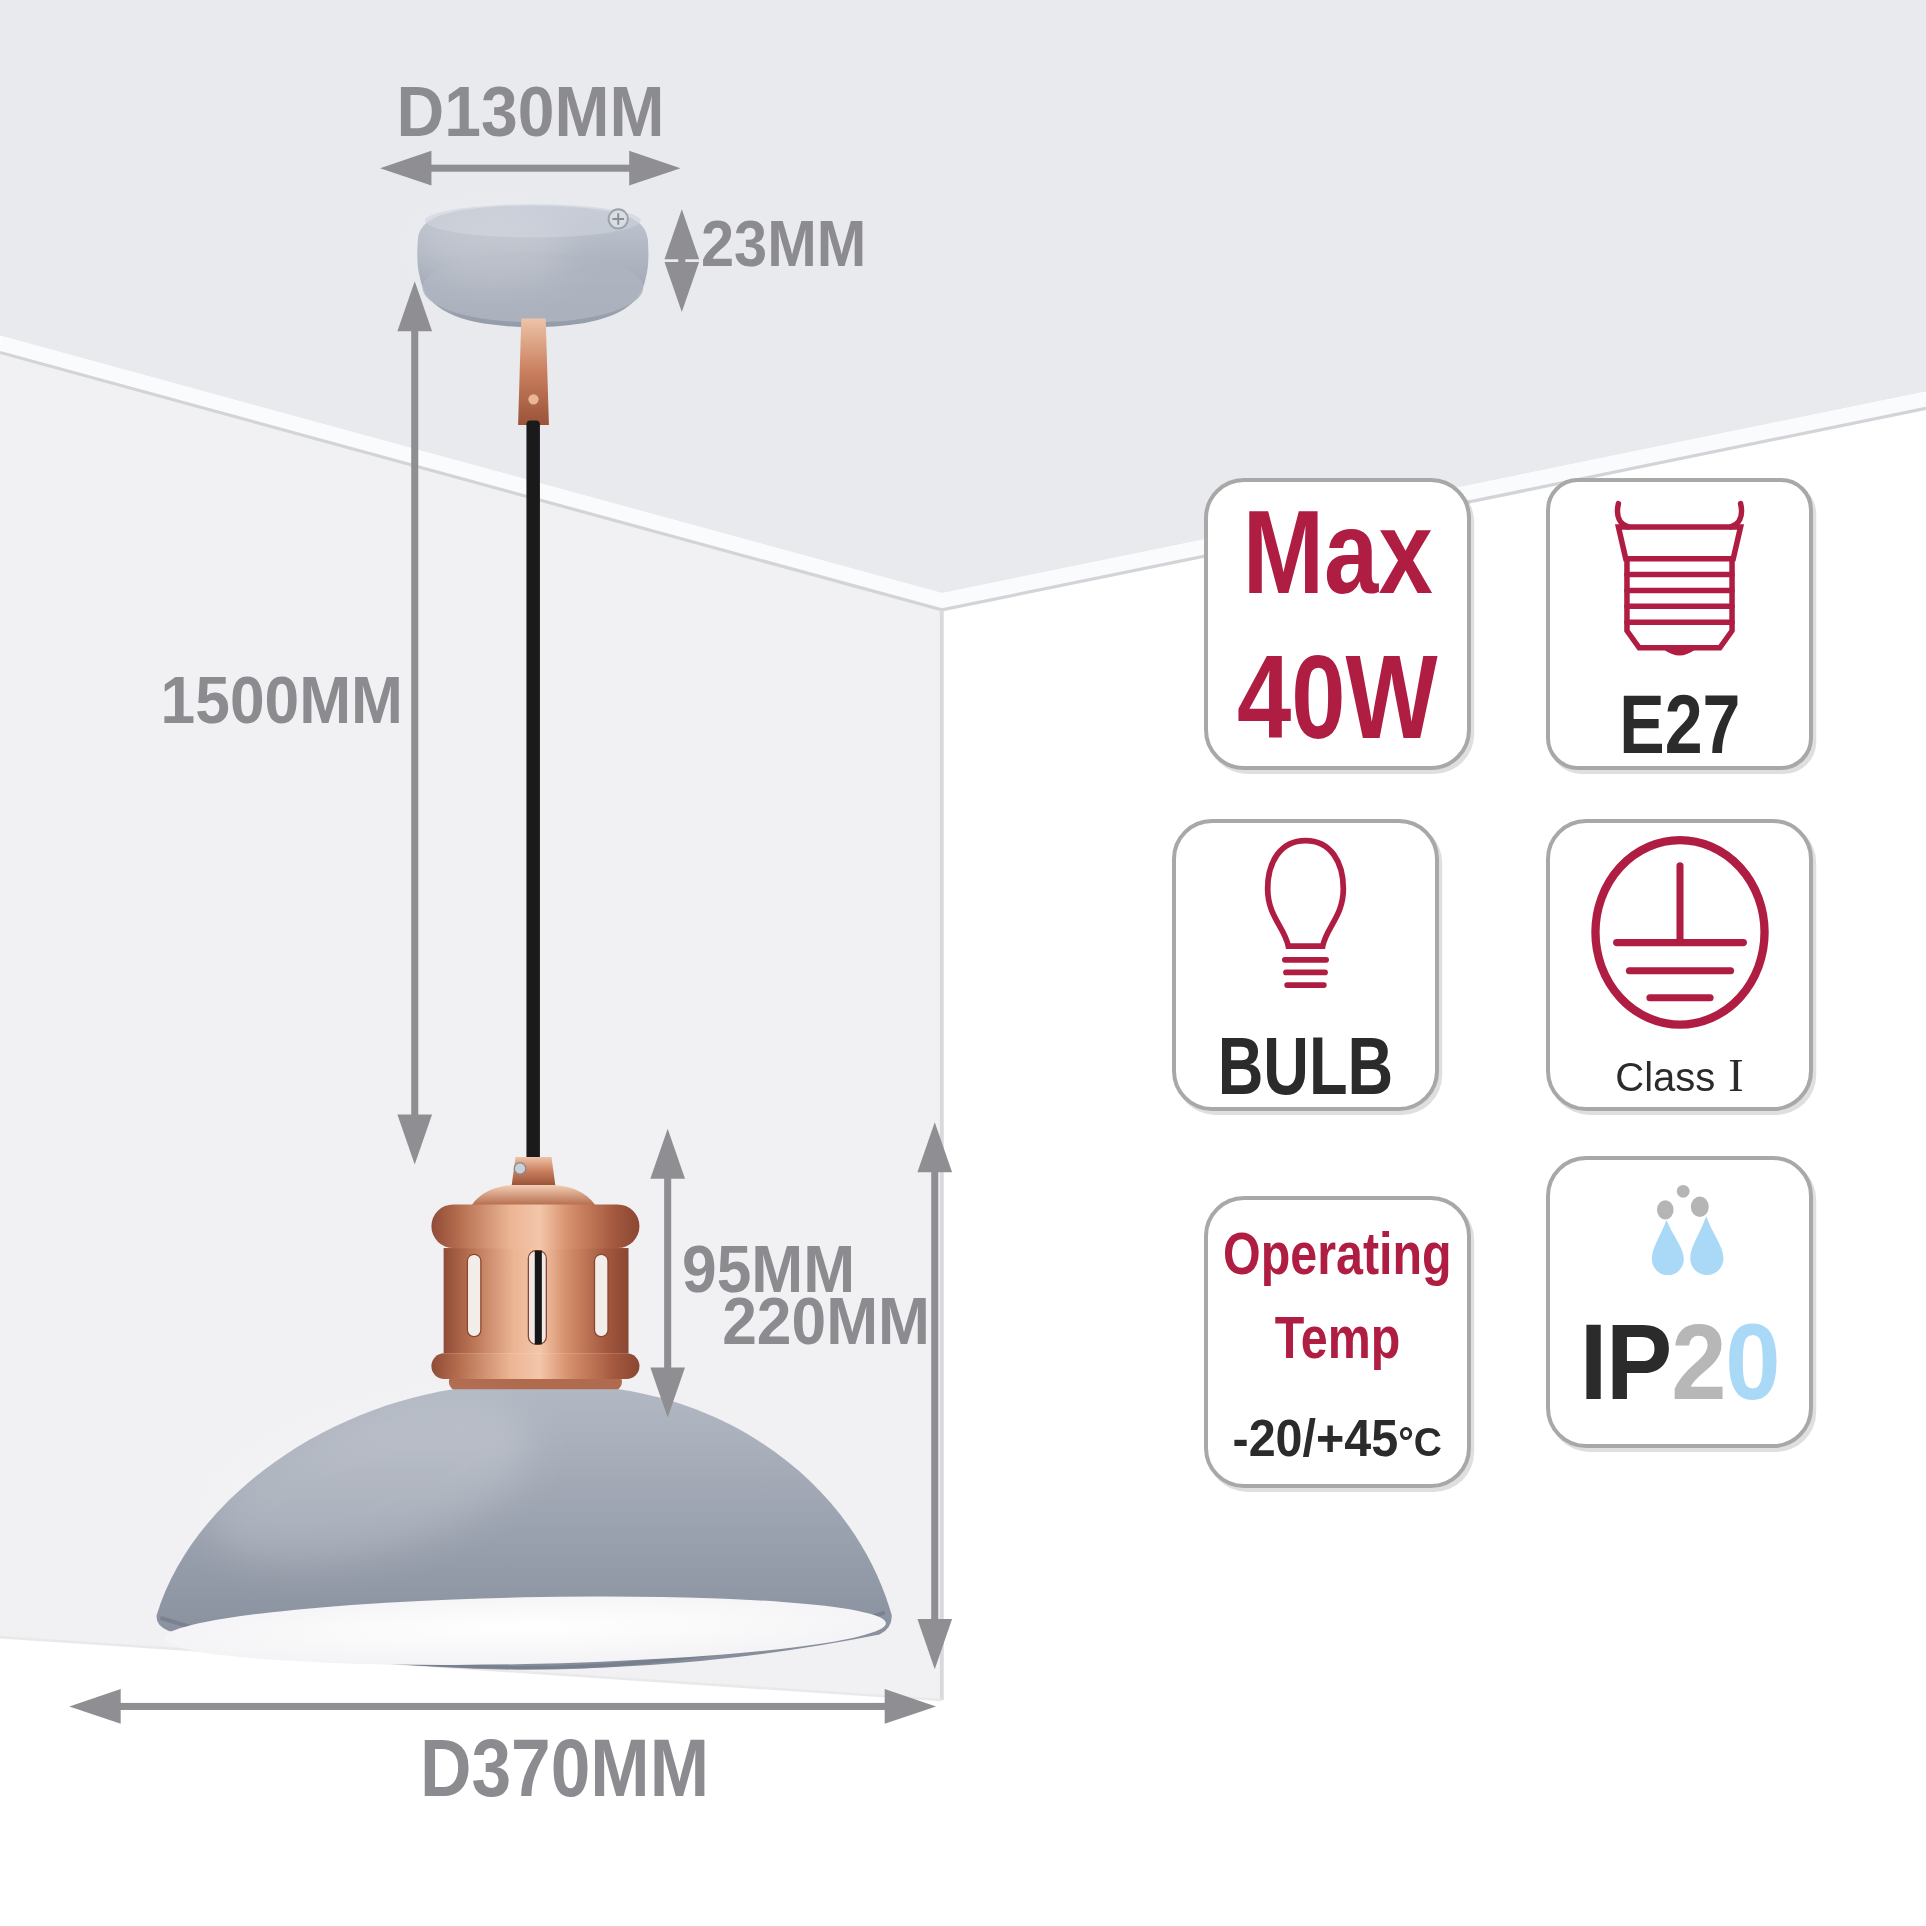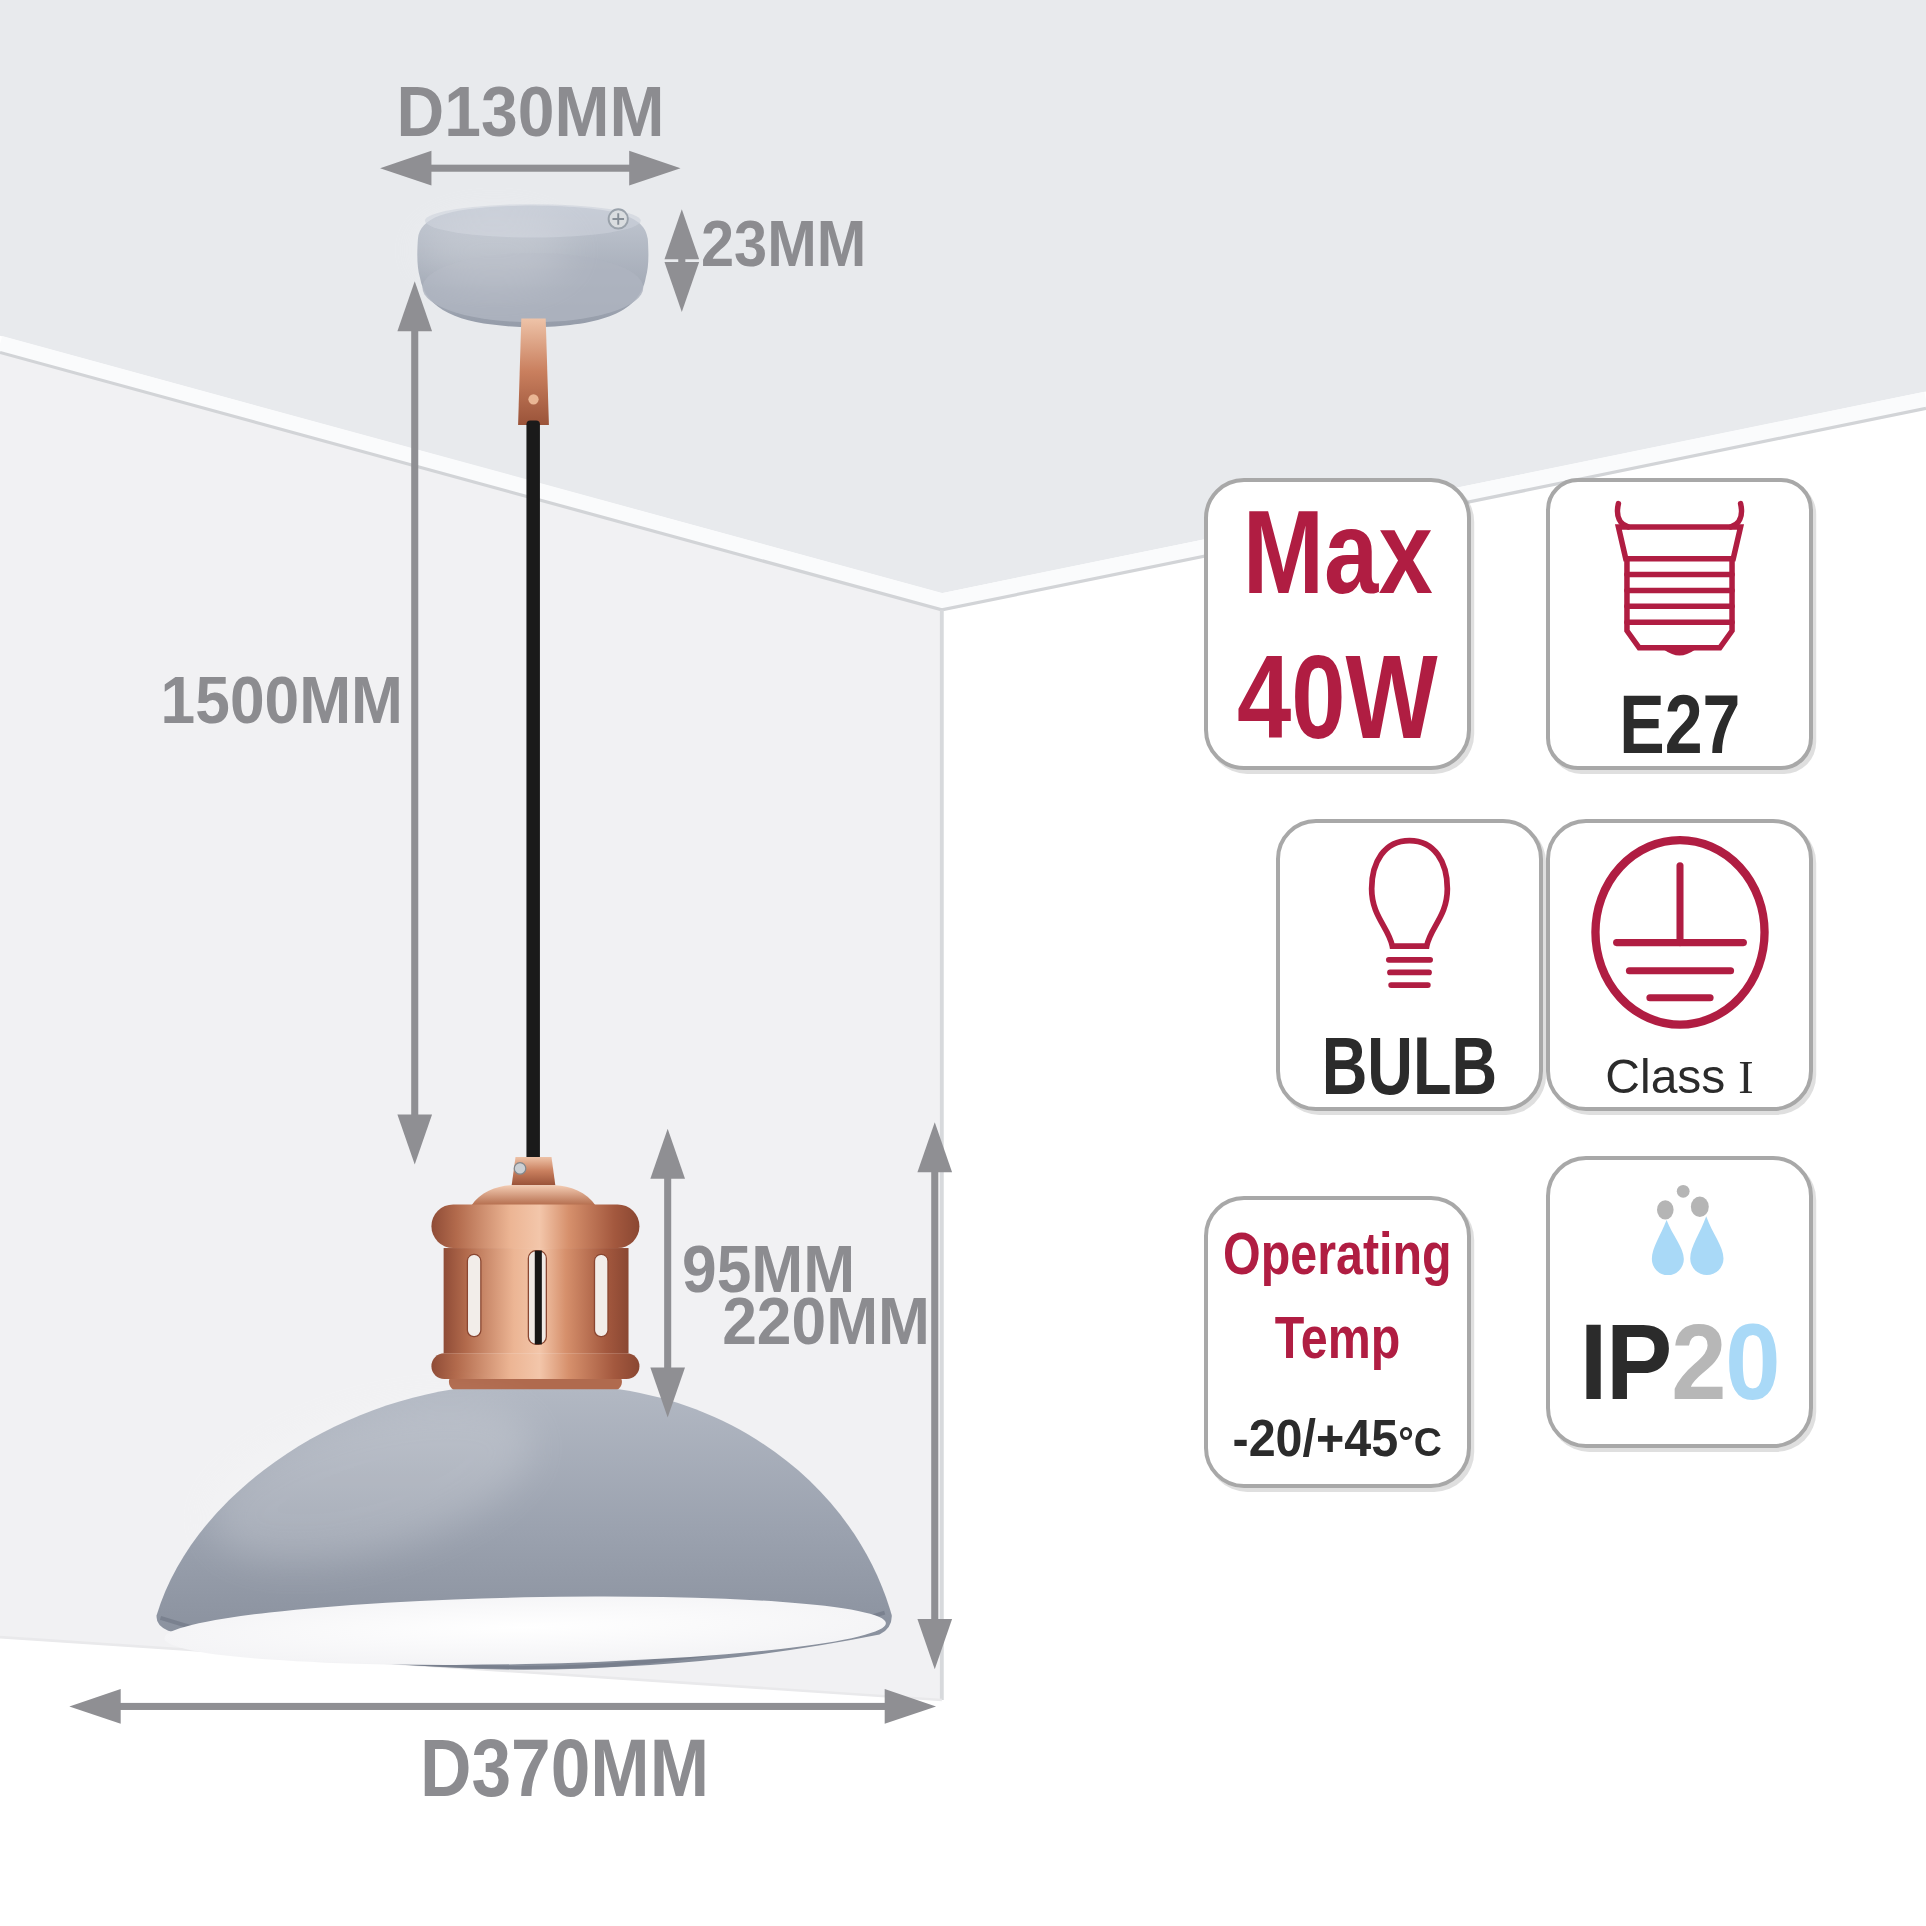--- a/index.html
+++ b/index.html
@@ -183,21 +183,21 @@
       <line x1="36" y1="122" x2="208" y2="122"></line>
       <line x1="36" y1="148" x2="208" y2="148"></line>
       <line x1="36" y1="174" x2="208" y2="174"></line>
       <line x1="36" y1="200" x2="208" y2="200"></line>
       <path d="M 100,242 q 22,16 44,0"></path>
     </g>
   </svg>
   <div class="badge-label blk cond" style="font-size:83px;margin-top:20.5px;">E27</div>
 </div>
 
-<div class="badge" style="left:1276px;top:819px;">
+<div class="badge" style="left:1172px;top:819px;">
   <svg width="131" height="193" viewBox="0 0 204 300" style="margin-top:13px;">
     <g fill="none" stroke="#b01d42" stroke-width="10" stroke-linecap="round">
       <path d="M 102,8 C 58,8 36,46 36,92 C 36,140 66,160 72,192 L 132,192
                C 138,160 168,140 168,92 C 168,46 146,8 102,8 Z"></path>
       <line x1="66" y1="216" x2="138" y2="216"></line>
       <line x1="68" y1="238" x2="136" y2="238"></line>
       <line x1="70" y1="260" x2="134" y2="260"></line>
     </g>
   </svg>
   <div class="badge-label blk" style="font-size:81px;margin-top:18px;transform:scaleX(.78);">BULB</div>
@@ -207,21 +207,21 @@
   <svg width="186" height="196" viewBox="0 0 290 306" style="margin-top:11.6px;">
     <g fill="none" stroke="#b01d42" stroke-linecap="round">
       <ellipse cx="145" cy="152" rx="132" ry="144" stroke-width="13"></ellipse>
       <line x1="145" y1="48" x2="145" y2="168" stroke-width="11"></line>
       <line x1="46" y1="168" x2="244" y2="168" stroke-width="11"></line>
       <line x1="66" y1="212" x2="224" y2="212" stroke-width="11"></line>
       <line x1="98" y1="254" x2="192" y2="254" stroke-width="11"></line>
     </g>
   </svg>
   <div class="classrow" style="margin-top:18px;">
-    <span class="blk" style="font-size:48px;">Class</span>
+    <span class="blk" style="font-size:40px;">Class</span>
     <span class="blk roman" style="font-size:46px;">I</span>
   </div>
 </div>
 
 <div class="badge" style="left:1204px;top:1196px;gap:20px;">
   <div class="temp-line red cond" style="margin-top:23px;">Operating</div>
   <div class="temp-line red cond">Temp</div>
   <div class="temp-value" style="margin-top:19px;">
     <span>-20/+45</span><span class="temp-unit">°C</span>
   </div>

